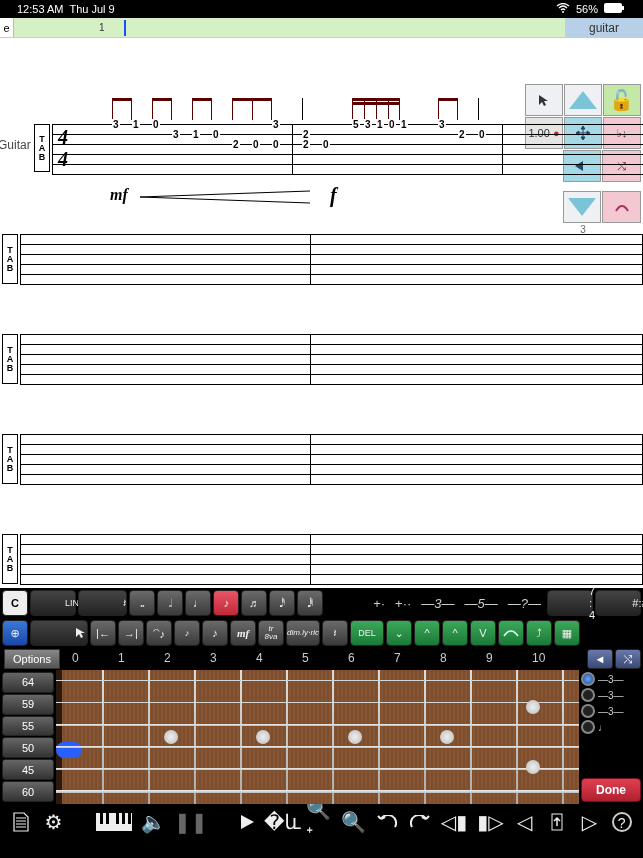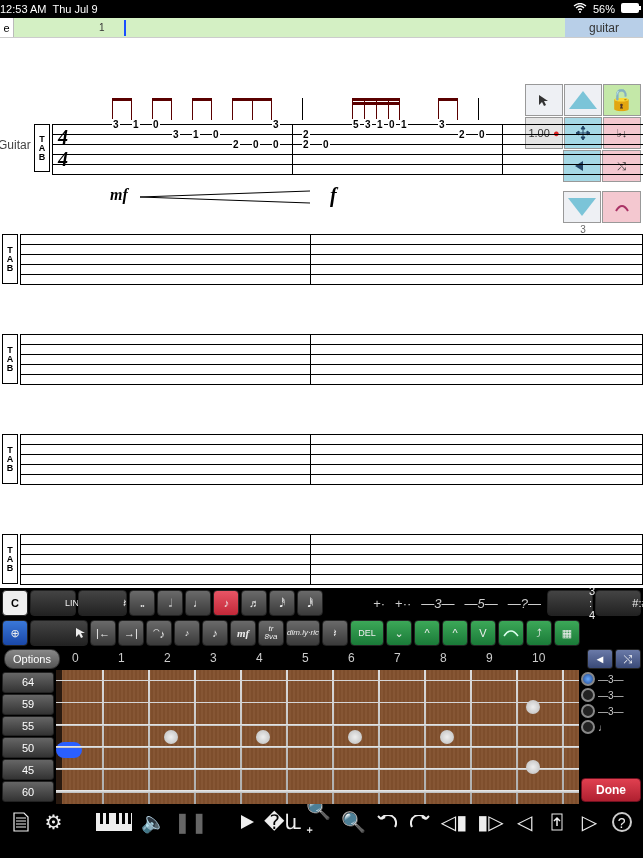--- a/index.html
+++ b/index.html
@@ -8,21 +8,21 @@
   background: #000;
   font-family: -apple-system, Helvetica, Arial, sans-serif;
   font-size: 11px;
   color: #000;
   overflow: hidden;
   position: relative;
 }
 .status-bar {
   height: 18px; background: #000; color: #fff;
   display: flex; justify-content: space-between; align-items: center;
-  padding: 0 0; font-size: 11px;
+  padding: 0 17px; font-size: 11px;
 }
 .status-left, .status-right { display: flex; gap: 6px; align-items: center; }
 .top-strip {
   height: 20px; background: #fff;
   display: flex; border-bottom: 1px solid #ccc;
 }
 .top-e {
   width: 14px; border-right: 1px solid #bbb;
   display: flex; align-items: center; justify-content: center;
   font-size: 11px; background:#fff;
@@ -94,21 +94,21 @@
 .tb-btn.dark{ background: linear-gradient(#444,#222); padding-left: 44px;}
 .tb-btn.white{ background:#eee; color:#000; font-weight:bold;}
 .tb-sep{flex:1;}
 .tb-text{color:#ccc; font-size:13px; padding:0 4px;}
 
 .fret-header{
   height:22px; background:#000; display:flex; align-items:center;
 }
 .options-btn{
   width:56px; height:20px; background:linear-gradient(#888,#555);
-  color:#fff; border-radius:9px; border:1px solid #333;
+  color:#fff; border-radius:0; border:1px solid #333;
   display:flex;align-items:center;justify-content:center; font-size:11px; margin:0 4px;
 }
 .fret-nums{flex:1; display:flex; position:relative; height:22px;}
 .fret-nums span{position:absolute; color:#ccc; font-size:12px; top:3px;}
 .fret-mini-btn{width:26px;height:20px;background:linear-gradient(#6a7aa8,#3a4a78);border:1px solid #222;border-radius:3px;margin-right:2px;display:flex;align-items:center;justify-content:center;color:#fff;font-size:11px;}
 
 .fret-section{height:134px; display:flex; background:#000;}
 .tuning-col{width:56px; display:flex; flex-direction:column; gap:1px; padding:2px;}
 .tuning-btn{flex:1; background:linear-gradient(#666,#333); color:#fff; border-radius:3px; border:1px solid #222; display:flex;align-items:center;justify-content:center;font-size:11px;}
 .fretboard{
@@ -417,21 +417,21 @@
     </div>
   <div class="tb-btn">
       <span>𝅘𝅥𝅱</span>
     </div>
   <div class="tb-sep"></div>
   <span class="tb-text">+·</span>
   <span class="tb-text">+··</span>
   <span class="tb-text" style="font-style:italic">—3—</span>
   <span class="tb-text" style="font-style:italic">—5—</span>
   <span class="tb-text" style="font-style:italic">—?—</span>
-  <div class="tb-btn dark" style="width:44px">3 : 4</div>
+  <div class="tb-btn dark" style="width:44px">7 : 4</div>
   <div class="tb-btn dark" style="width:30px">#:#</div>
 </div>
 
 <div class="toolbar2">
   <div class="tb-btn blue">
       <span>⊕</span>
     </div>
   <div class="tb-btn dark">
       <svg width="12" height="12">
         <path d="M1 1 L1 10 L4 7 L6 11 L8 10 L6 6 L10 6 Z" fill="#eee"></path>

